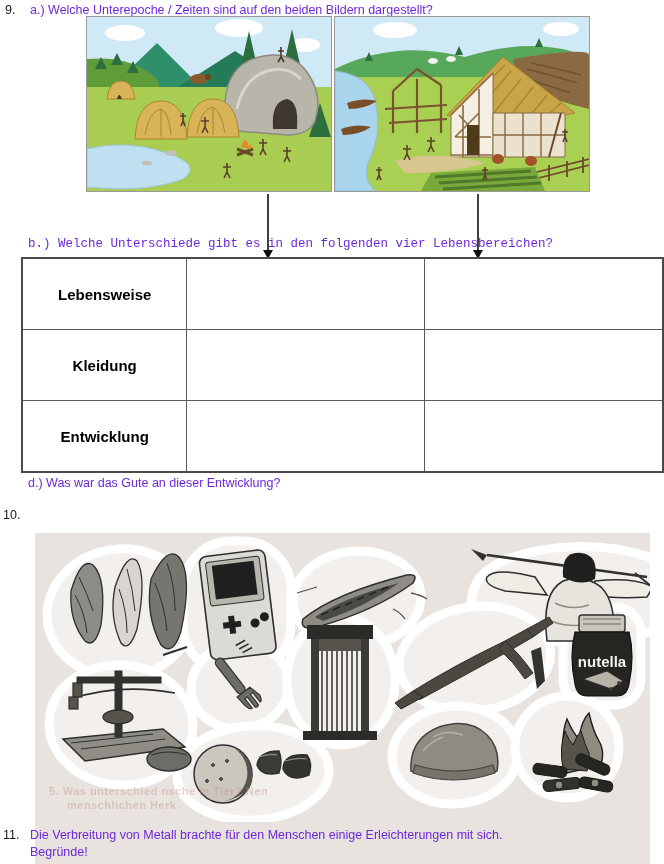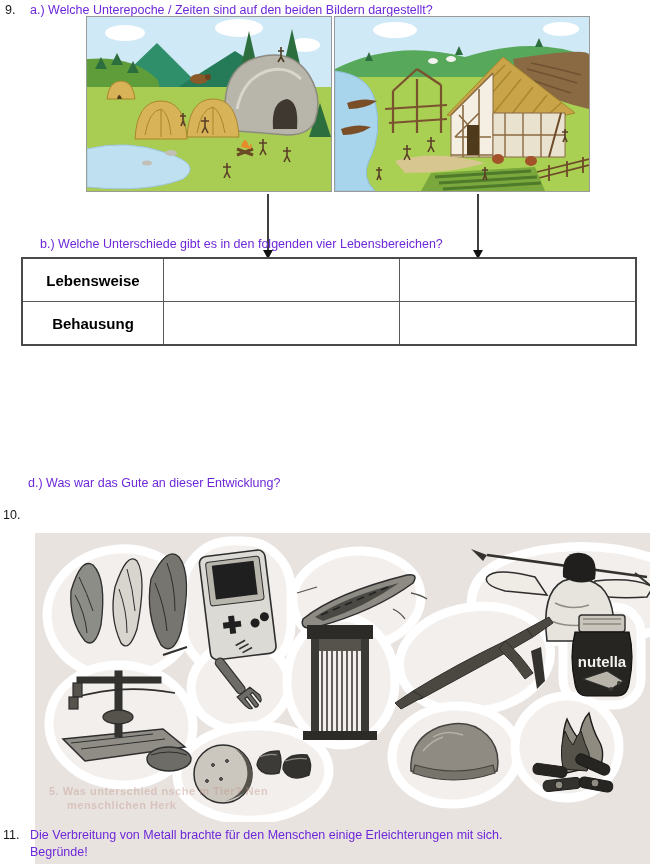--- a/index.html
+++ b/index.html
@@ -5,21 +5,21 @@
   html,body{margin:0;padding:0;background:#ffffff;}
   .page{position:relative;width:664px;height:864px;background:#ffffff;overflow:hidden;
         font-family:"Liberation Sans",sans-serif;color:#111;}
   .qline{position:absolute;font-size:12.5px;line-height:15px;white-space:nowrap;color:#6d28d9;}
   .qnum{position:absolute;font-size:12.5px;line-height:15px;color:#161616;}
   .scene-wrap{position:absolute;top:16px;left:86px;display:flex;gap:2px;}
   .scene{border:1px solid #9a9a9a;display:block;background:#cfe9f6;}
   .arrow-layer{position:absolute;left:0;top:192px;width:664px;height:68px;pointer-events:none;}
   .diff-table{position:absolute;left:21px;top:257px;border-collapse:collapse;table-layout:fixed;
               border:2px solid #4a4a4a;}
-  .diff-table td{border:1px solid #5a5a5a;height:36px;padding:3px;}
+  .diff-table td{border:1px solid #5a5a5a;height:36px;padding:17px;}
   .diff-table td.lbl{width:134px;text-align:center;font-weight:700;font-size:15px;color:#000;}
   .diff-table td.blank{width:229px;}
   .scan{position:absolute;left:35px;top:533px;width:615px;height:344px;background:#e9e3e0;}
   .bleed{position:absolute;font-size:11px;font-weight:700;color:#bb8e84;opacity:.38;
          white-space:nowrap;letter-spacing:.5px;}
 </style>
 </head>
 <body>
 
 <div class="page">
@@ -154,31 +154,36 @@
     <g>
       <line x1="268" y1="2" x2="268" y2="59" stroke="#111" stroke-width="1.6"></line>
       <polygon points="263,58 273,58 268,67" fill="#111"></polygon>
     </g>
     <g>
       <line x1="478" y1="2" x2="478" y2="59" stroke="#111" stroke-width="1.6"></line>
       <polygon points="473,58 483,58 478,67" fill="#111"></polygon>
     </g>
   </svg>
 
-  <div class="qline" style="left:40px;top:237px;">b.) Welche Unterschiede gibt es in den folgenden vier Lebensbereichen?</div>
+  <div class="qline" style="left:28px;top:237px;font-family:Liberation Mono, monospace;">b.) Welche Unterschiede gibt es in den folgenden vier Lebensbereichen?</div>
 
   <table class="diff-table">
     <tbody>
         <tr>
       <td class="lbl">Lebensweise</td>
       <td class="blank"></td>
       <td class="blank"></td>
     </tr>
     <tr>
-      <td class="lbl">Behausung</td>
+      <td class="lbl">Kleidung</td>
+      <td class="blank"></td>
+      <td class="blank"></td>
+    </tr>
+    <tr>
+      <td class="lbl">Entwicklung</td>
       <td class="blank"></td>
       <td class="blank"></td>
     </tr>
   </tbody>
     </table>
 
   <div class="qline" style="left:28px;top:476px;">d.) Was war das Gute an dieser Entwicklung?</div>
 
   <div class="qnum" style="left:3px;top:508px;">10.</div>
 

